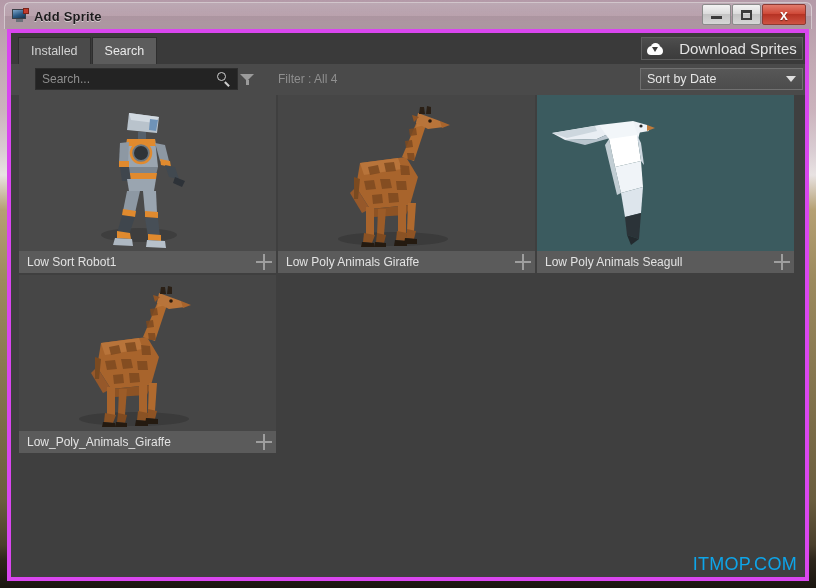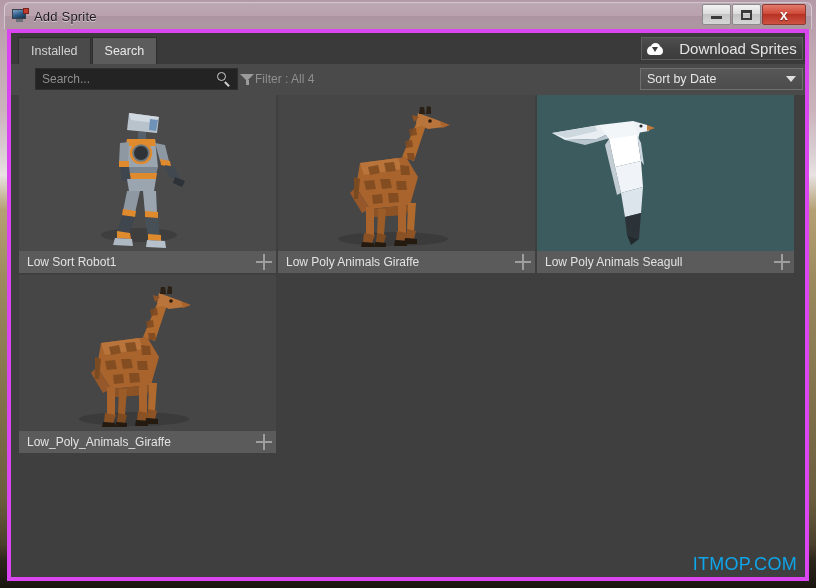--- a/index.html
+++ b/index.html
@@ -80,20 +80,21 @@
     border: 1px solid #7a2319;
     box-sizing: border-box;
   }
 
   #title-text {
     font-size: 13px;
     color: #1c1a1c;
     text-shadow: 0 1px 0 rgba(255,255,255,0.55);
     letter-spacing: 0.2px;
     white-space: nowrap;
+    font-weight: bold;
   }
 
   #caption-buttons {
     position: absolute;
     right: 5px; top: 1px;
     display: flex;
     gap: 1px;
     height: 21px;
   }
   .cap-btn {
@@ -275,21 +276,21 @@
     transform: rotate(45deg);
     transform-origin: left center;
   }
 
   #filter-group {
     position: absolute;
     left: 229px; top: 4px;
     height: 22px;
     display: flex;
     align-items: center;
-    gap: 1px;
+    gap: 24px;
   }
   #filter-icon {
     width: 14px; height: 13px;
     position: relative;
     flex: none;
   }
   #filter-icon .funnel {
     position: absolute;
     left: 0; top: 1px;
     width: 0; height: 0;

